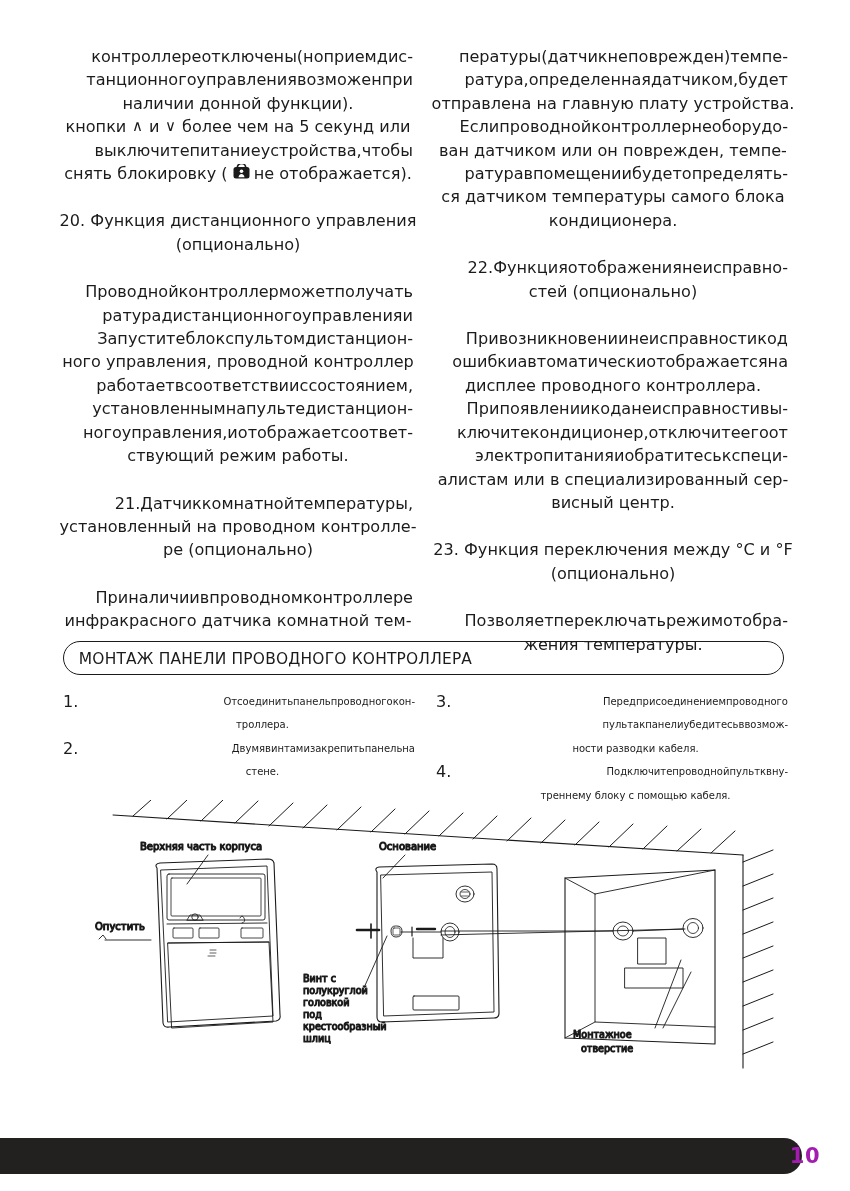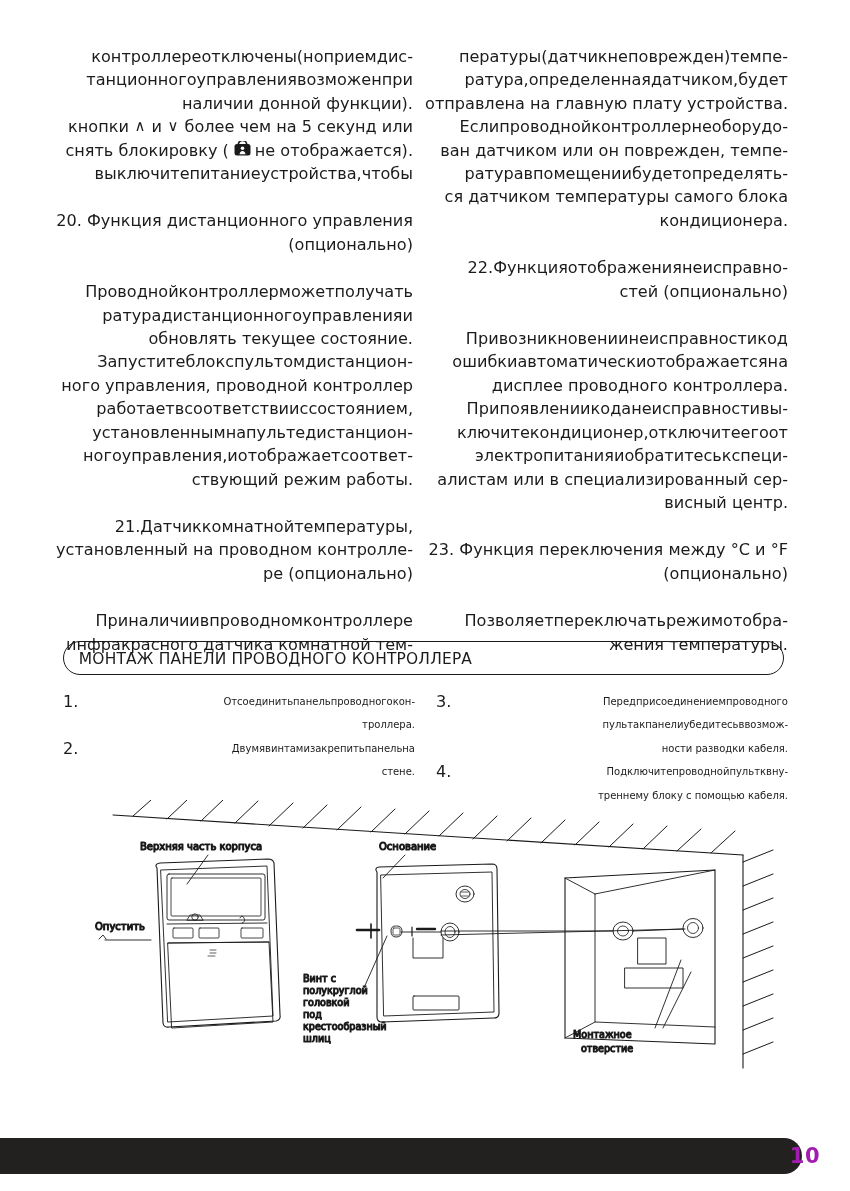--- a/index.html
+++ b/index.html
@@ -37,21 +37,21 @@
 
   
   .jline {
     display: flex;
     justify-content: flex-end;
     font-size: 16.1px;
     line-height: 23.4px;
     white-space: nowrap;
   }
   .jline.lastline {
-    justify-content: flex-end;
+    justify-content: center;
   }
   .jline > span { display: inline-block; }
   .jline.lastline > span + span { margin-left: 0.31em; }
 
   .sym {
     font-family: "DejaVu Sans", sans-serif;
     font-size: 15px;
     padding: 0 1px;
   }
 
@@ -173,36 +173,36 @@
       </div>
 
       <div>
         <div class="jline lastline">
           <span>кнопки</span>
           <span class="sym">∧</span>
           <span>и</span>
           <span class="sym">∨</span>
           <span>более чем на 5 секунд или</span>
         </div>
+        <div class="jline">
+          <span>выключите</span>
+          <span>питание</span>
+          <span>устройства,</span>
+          <span>чтобы</span>
+        </div>
         <div class="jline lastline">
           <span>снять блокировку (</span>
             <span class="lock-icon"><svg width="17" height="15" viewBox="0 0 17 15">
                 <rect x="0.5" y="3" width="16" height="11.5" rx="2.5" fill="#1b1b1b"></rect>
                 <path d="M4.3 3.6 A4.2 4.2 0 0 1 12.7 3.6" fill="none" stroke="#1b1b1b" stroke-width="1.7"></path>
                 <circle cx="8.5" cy="7.2" r="1.8" fill="#ffffff"></circle>
                 <path d="M5.6 13.3 c0-2 1.3-3.4 2.9-3.4 s2.9 1.4 2.9 3.4 z" fill="#ffffff"></path>
               </svg></span>
             <span style="margin-left:3px">не отображается).</span>
         </div>
-        <div class="jline">
-          <span>выключите</span>
-          <span>питание</span>
-          <span>устройства,</span>
-          <span>чтобы</span>
-        </div>
       </div>
 
       <div class="gap-md"></div>
 
       <div>
         <div class="jline lastline">
           <span>20. Функция дистанционного управления</span>
         </div>
         <div class="jline lastline">
           <span>(опционально)</span>
@@ -212,23 +212,20 @@
           <span>Проводной</span>
           <span>контроллер</span>
           <span>может</span>
           <span>получать</span>
         </div>
         <div class="jline">
           <span>ратура</span>
           <span>дистанционного</span>
           <span>управления</span>
           <span>и</span>
-        </div>
-        <div class="jline lastline">
-          <span>обновлять текущее состояние.</span>
         </div>
         <div class="jline">
           <span>Запустите</span>
           <span>блок</span>
           <span>с</span>
           <span>пультом</span>
           <span>дистанцион-</span>
         </div>
         <div class="jline lastline">
           <span>ного управления, проводной контроллер</span>

